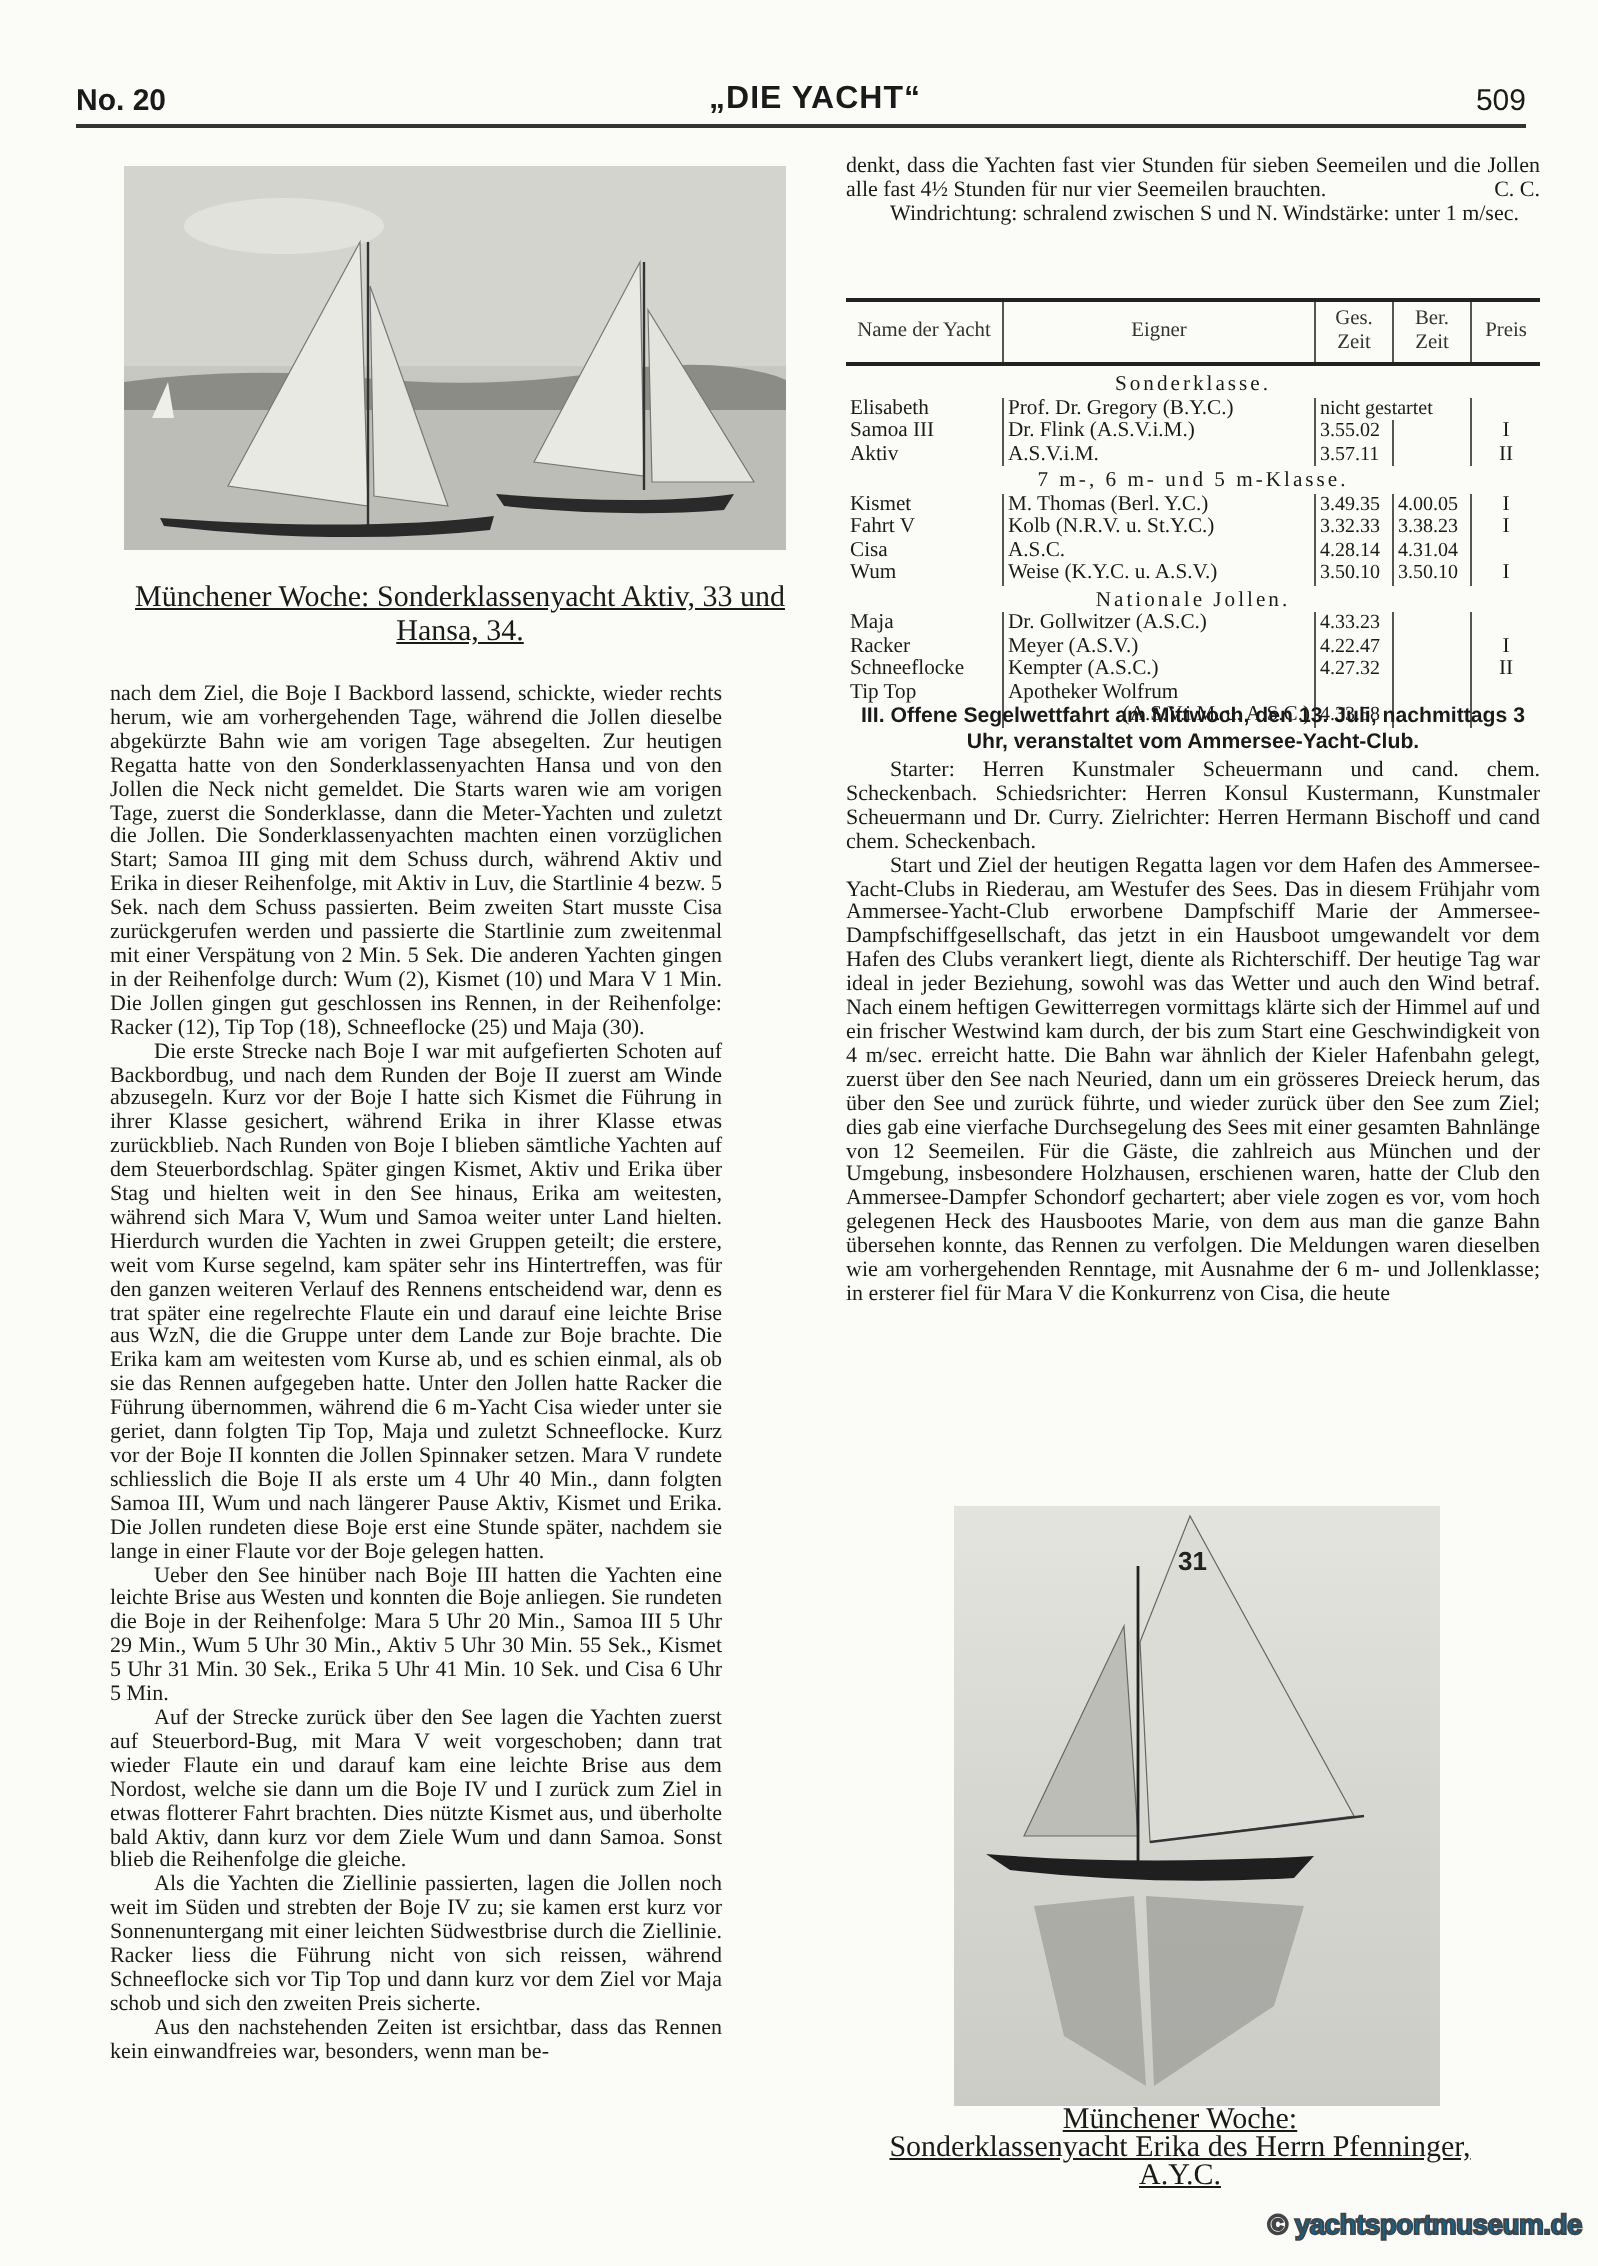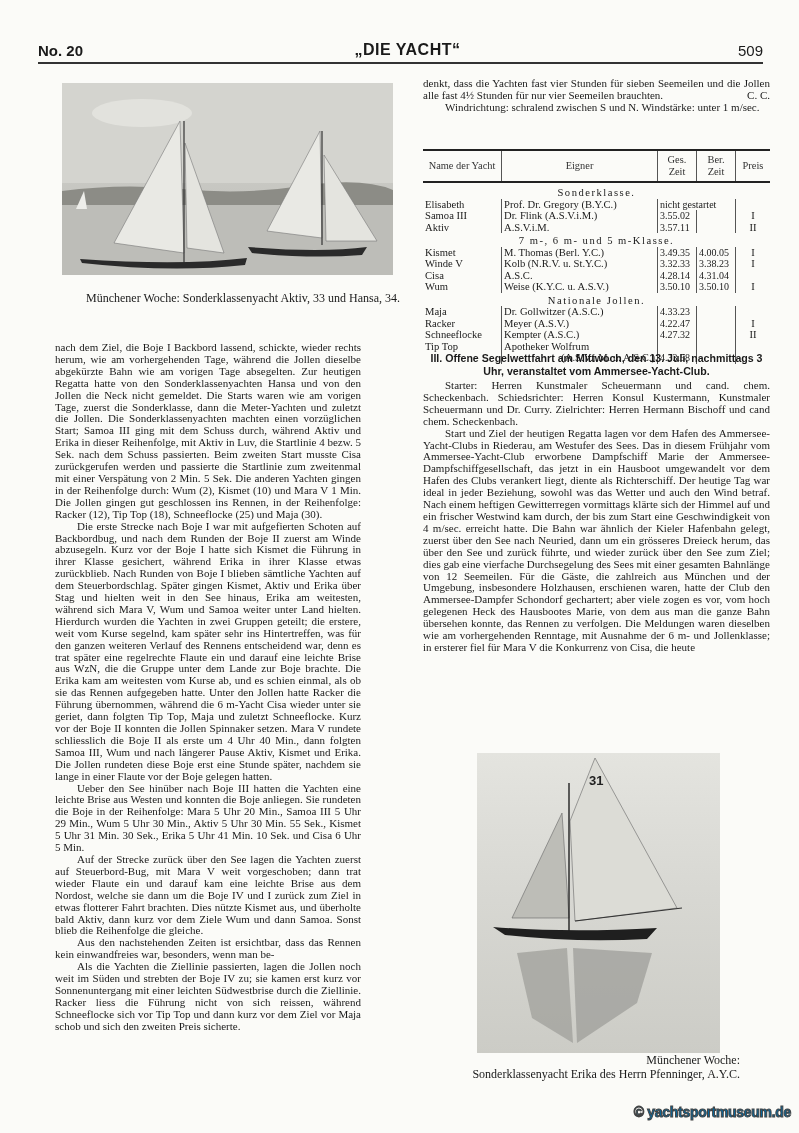--- a/index.html
+++ b/index.html
@@ -14,21 +14,21 @@
 
   .col { position: absolute; font-size: 11px; line-height: 11.9px; text-align: justify; }
   .col p { margin: 0; }
   .col p.ind { text-indent: 22px; }
   .left { left: 55px; top: 342px; width: 306px; }
   .right { left: 423px; top: 78px; width: 347px; }
 
   .photo { position: absolute; background: linear-gradient(#d9d9d4, #c5c5c0 60%, #b5b5b0); overflow: hidden; }
   .photo1 { left: 62px; top: 83px; width: 331px; height: 192px; }
   .photo2 { left: 477px; top: 753px; width: 243px; height: 300px; background: linear-gradient(#e4e4df, #d8d8d3 45%, #ccccc6); }
-  .caption { position: absolute; font-size: 12px; text-align: right; }
+  .caption { position: absolute; font-size: 15px; text-align: center; text-decoration: underline; }
   .cap1 { left: 60px; top: 291px; width: 340px; }
   .cap2 { left: 440px; top: 1053px; width: 300px; line-height: 14px; }
 
   .results { position: absolute; left: 423px; top: 149px; width: 347px; font-size: 10.6px; border-collapse: collapse; }
   .results th { font-weight: normal; color: #333; font-size: 10.4px; line-height: 12px; padding: 3px 2px; border-top: 2px solid #222; border-bottom: 2px solid #222; }
   .results td { padding: 0 2px; line-height: 11.5px; white-space: nowrap; }
   .results .vl { border-left: 1px solid #555; }
   .results .section td { text-align: center; letter-spacing: 1.5px; padding-top: 2px; }
   .results .first td { padding-top: 4px; }
   .results td.t { font-size: 10px; }
@@ -62,22 +62,22 @@
     <path d="M186 164 Q260 170 305 164 L300 172 Q250 176 190 170 Z" fill="#2a2a2a"></path>
   </svg>
 </div>
 <div class="caption cap1">Münchener Woche: Sonderklassenyacht Aktiv, 33 und Hansa, 34.</div>
 
 <div class="col left">
   <p>nach dem Ziel, die Boje I Backbord lassend, schickte, wieder rechts herum, wie am vorhergehenden Tage, während die Jollen dieselbe abgekürzte Bahn wie am vorigen Tage absegelten. Zur heutigen Regatta hatte von den Sonderklassenyachten Hansa und von den Jollen die Neck nicht gemeldet. Die Starts waren wie am vorigen Tage, zuerst die Sonderklasse, dann die Meter-Yachten und zuletzt die Jollen. Die Sonderklassenyachten machten einen vorzüglichen Start; Samoa III ging mit dem Schuss durch, während Aktiv und Erika in dieser Reihenfolge, mit Aktiv in Luv, die Startlinie 4 bezw. 5 Sek. nach dem Schuss passierten. Beim zweiten Start musste Cisa zurückgerufen werden und passierte die Startlinie zum zweitenmal mit einer Verspätung von 2 Min. 5 Sek. Die anderen Yachten gingen in der Reihenfolge durch: Wum (2), Kismet (10) und Mara V 1 Min. Die Jollen gingen gut geschlossen ins Rennen, in der Reihenfolge: Racker (12), Tip Top (18), Schneeflocke (25) und Maja (30).</p>
   <p class="ind">Die erste Strecke nach Boje I war mit aufgefierten Schoten auf Backbordbug, und nach dem Runden der Boje II zuerst am Winde abzusegeln. Kurz vor der Boje I hatte sich Kismet die Führung in ihrer Klasse gesichert, während Erika in ihrer Klasse etwas zurückblieb. Nach Runden von Boje I blieben sämtliche Yachten auf dem Steuerbordschlag. Später gingen Kismet, Aktiv und Erika über Stag und hielten weit in den See hinaus, Erika am weitesten, während sich Mara V, Wum und Samoa weiter unter Land hielten. Hierdurch wurden die Yachten in zwei Gruppen geteilt; die erstere, weit vom Kurse segelnd, kam später sehr ins Hintertreffen, was für den ganzen weiteren Verlauf des Rennens entscheidend war, denn es trat später eine regelrechte Flaute ein und darauf eine leichte Brise aus WzN, die die Gruppe unter dem Lande zur Boje brachte. Die Erika kam am weitesten vom Kurse ab, und es schien einmal, als ob sie das Rennen aufgegeben hatte. Unter den Jollen hatte Racker die Führung übernommen, während die 6 m-Yacht Cisa wieder unter sie geriet, dann folgten Tip Top, Maja und zuletzt Schneeflocke. Kurz vor der Boje II konnten die Jollen Spinnaker setzen. Mara V rundete schliesslich die Boje II als erste um 4 Uhr 40 Min., dann folgten Samoa III, Wum und nach längerer Pause Aktiv, Kismet und Erika. Die Jollen rundeten diese Boje erst eine Stunde später, nachdem sie lange in einer Flaute vor der Boje gelegen hatten.</p>
   <p class="ind">Ueber den See hinüber nach Boje III hatten die Yachten eine leichte Brise aus Westen und konnten die Boje anliegen. Sie rundeten die Boje in der Reihenfolge: Mara 5 Uhr 20 Min., Samoa III 5 Uhr 29 Min., Wum 5 Uhr 30 Min., Aktiv 5 Uhr 30 Min. 55 Sek., Kismet 5 Uhr 31 Min. 30 Sek., Erika 5 Uhr 41 Min. 10 Sek. und Cisa 6 Uhr 5 Min.</p>
   <p class="ind">Auf der Strecke zurück über den See lagen die Yachten zuerst auf Steuerbord-Bug, mit Mara V weit vorgeschoben; dann trat wieder Flaute ein und darauf kam eine leichte Brise aus dem Nordost, welche sie dann um die Boje IV und I zurück zum Ziel in etwas flotterer Fahrt brachten. Dies nützte Kismet aus, und überholte bald Aktiv, dann kurz vor dem Ziele Wum und dann Samoa. Sonst blieb die Reihenfolge die gleiche.</p>
+  <p class="ind">Als die Yachten die Ziellinie passierten, lagen die Jollen noch weit im Süden und strebten der Boje IV zu; sie kamen erst kurz vor Sonnenuntergang mit einer leichten Südwestbrise durch die Ziellinie. Racker liess die Führung nicht von sich reissen, während Schneeflocke sich vor Tip Top und dann kurz vor dem Ziel vor Maja schob und sich den zweiten Preis sicherte.</p>
   <p class="ind">Aus den nachstehenden Zeiten ist ersichtbar, dass das Rennen kein einwandfreies war, besonders, wenn man be-</p>
-  <p class="ind">Als die Yachten die Ziellinie passierten, lagen die Jollen noch weit im Süden und strebten der Boje IV zu; sie kamen erst kurz vor Sonnenuntergang mit einer leichten Südwestbrise durch die Ziellinie. Racker liess die Führung nicht von sich reissen, während Schneeflocke sich vor Tip Top und dann kurz vor dem Ziel vor Maja schob und sich den zweiten Preis sicherte.</p>
 </div>
 
 <div class="col right">
   <p><span>denkt, dass die Yachten fast vier Stunden für sieben Seemeilen und die Jollen alle fast 4½ Stunden für nur vier Seemeilen brauchten.</span> <span style="float:right">C. C.</span></p>
   <p class="ind">Windrichtung: schralend zwischen S und N. Windstärke: unter 1 m/sec.</p>
 </div>
 
 <table class="results">
   <thead>
     <tr>
@@ -117,21 +117,21 @@
         <td colspan="5">7 m-, 6 m- und 5 m-Klasse.</td>
       </tr>
     <tr>
         <td>Kismet</td>
         <td class="vl">M. Thomas (Berl. Y.C.)</td>
         <td class="vl t">3.49.35</td>
         <td class="vl t">4.00.05</td>
         <td class="vl p">I</td>
       </tr>
     <tr>
-        <td>Winde V</td>
+        <td>Fahrt V</td>
         <td class="vl">Kolb (N.R.V. u. St.Y.C.)</td>
         <td class="vl t">3.32.33</td>
         <td class="vl t">3.38.23</td>
         <td class="vl p">I</td>
       </tr>
     <tr>
         <td>Cisa</td>
         <td class="vl">A.S.C.</td>
         <td class="vl t">4.28.14</td>
         <td class="vl t">4.31.04</td>

